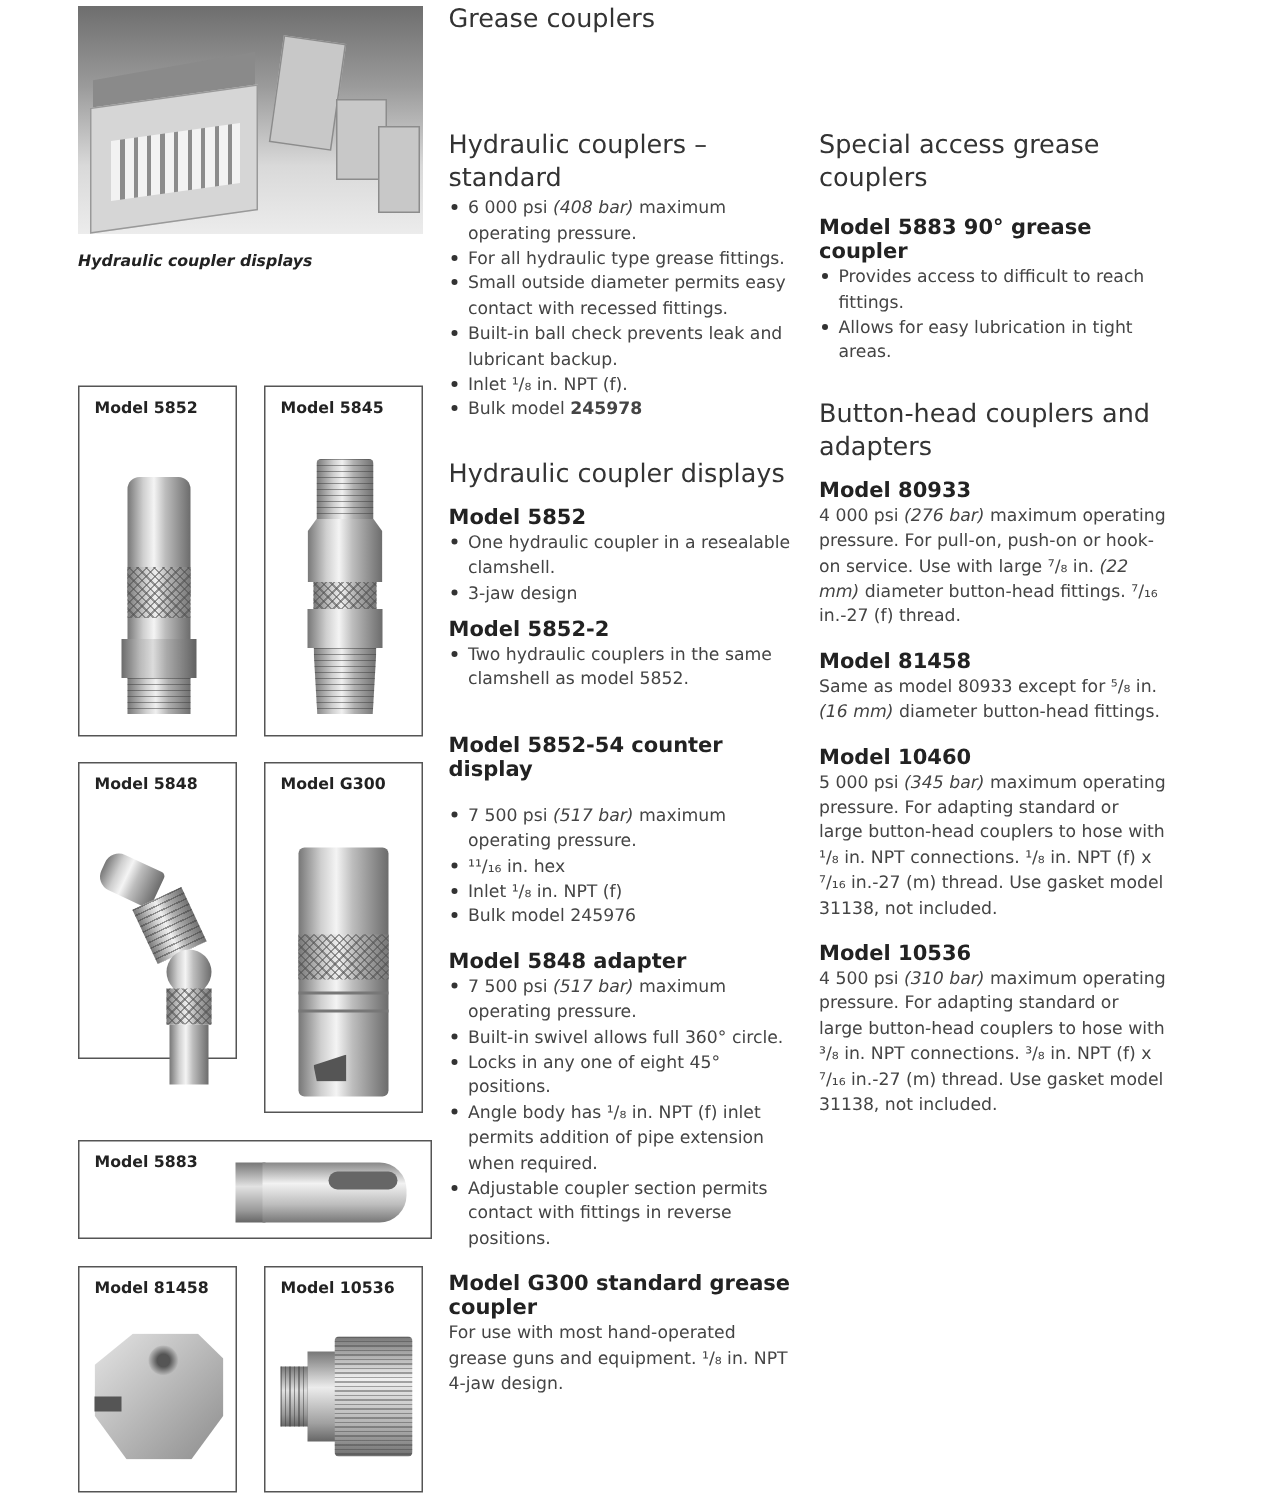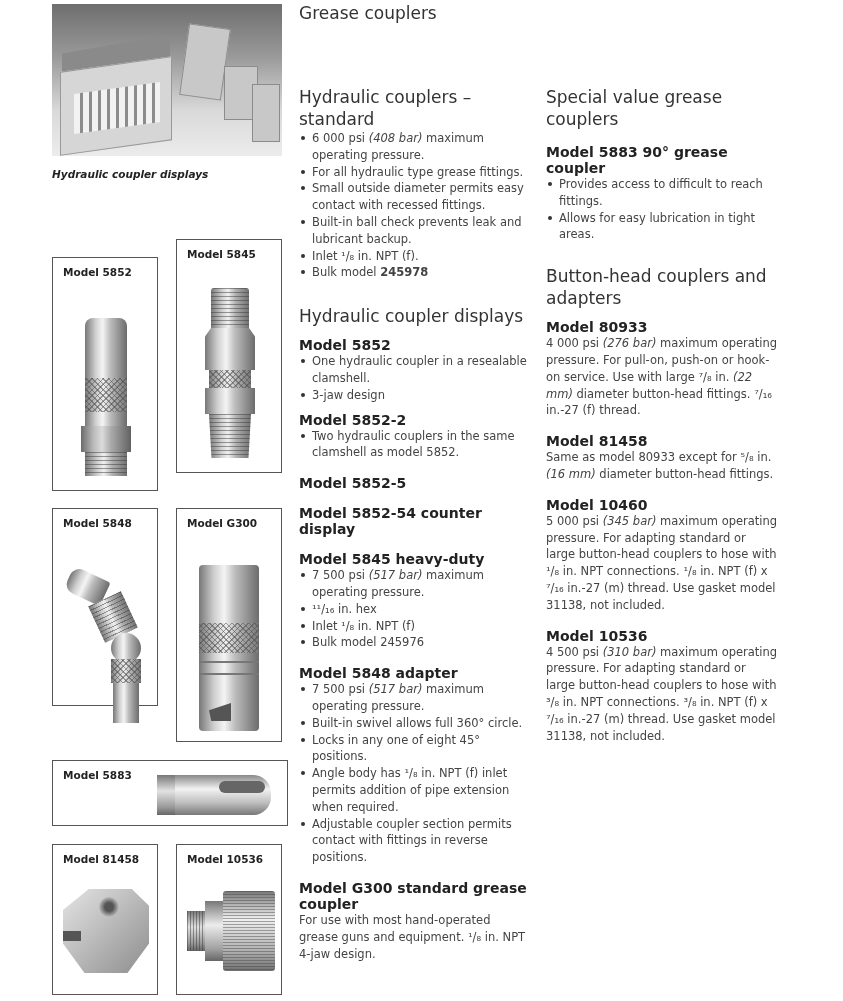--- a/index.html
+++ b/index.html
@@ -94,21 +94,21 @@
   <div class="plabel">Model 5852</div>
   <div class="art" style="left:28px;top:60px;width:50px;height:160px;">
     <div class="metal" style="position:absolute;left:4px;top:0;width:42px;height:80px;border-radius:8px 8px 0 0;"></div>
     <div class="knurl" style="position:absolute;left:4px;top:60px;width:42px;height:34px;"></div>
     <div class="metal" style="position:absolute;left:4px;top:94px;width:42px;height:14px;"></div>
     <div class="metal" style="position:absolute;left:0;top:108px;width:50px;height:26px;filter:brightness(0.9);"></div>
     <div class="thread" style="position:absolute;left:4px;top:134px;width:42px;height:24px;"></div>
   </div>
 </div>
 
-<div class="pbox" style="left:176px;top:239px;width:106px;height:234px;">
+<div class="pbox" style="left:176px;top:257px;width:106px;height:234px;">
   <div class="plabel">Model 5845</div>
   <div class="art" style="left:28px;top:48px;width:50px;height:170px;">
     <div class="thread" style="position:absolute;left:6px;top:0;width:38px;height:40px;border-radius:3px 3px 0 0;"></div>
     <div class="metal" style="position:absolute;left:0;top:40px;width:50px;height:42px;clip-path:polygon(12% 0,88% 0,100% 20%,100% 100%,0 100%,0 20%);"></div>
     <div class="knurl" style="position:absolute;left:4px;top:82px;width:42px;height:18px;"></div>
     <div class="metal" style="position:absolute;left:0;top:100px;width:50px;height:26px;"></div>
     <div class="thread" style="position:absolute;left:4px;top:126px;width:42px;height:44px;clip-path:polygon(0 0,100% 0,94% 100%,6% 100%);"></div>
   </div>
 </div>
 
@@ -182,26 +182,24 @@
   <ul class="b">
     <li>One hydraulic coupler in a resealable clamshell.</li>
     <li>3-jaw design</li>
   </ul>
   <div class="gap-s"></div>
   <div class="mh">Model 5852-2</div>
   <ul class="b">
     <li>Two hydraulic couplers in the same clamshell as model 5852.</li>
   </ul>
   <div class="gap-m"></div>
-  <div class="mh">Model 5852-5</div>
   <div class="gap-m"></div>
   <div class="mh">Model 5852-54 counter display</div>
   <div class="gap-m"></div>
 
-  <div class="mh">Model 5845 heavy-duty</div>
   <ul class="b">
     <li><span>7 500 psi </span><i>(517 bar)</i><span> maximum operating pressure.</span></li>
     <li>¹¹/₁₆ in. hex</li>
     <li>Inlet ¹/₈ in. NPT (f)</li>
     <li>Bulk model 245976</li>
   </ul>
   <div class="gap-m"></div>
 
   <div class="mh">Model 5848 adapter</div>
   <ul class="b">
@@ -211,21 +209,21 @@
     <li>Angle body has ¹/₈ in. NPT (f) inlet permits addition of pipe extension when required.</li>
     <li>Adjustable coupler section permits contact with fittings in reverse positions.</li>
   </ul>
   <div class="gap-m"></div>
 
   <div class="mh">Model G300 standard grease coupler</div>
   <div class="para">For use with most hand-operated grease guns and equipment. ¹/₈ in. NPT 4-jaw design.</div>
 </div>
 
 <div class="col" style="left:546px;top:86px;width:232px;">
-  <div class="h2" style="font-size:17px;line-height:22px;">Special value grease couplers</div>
+  <div class="h2" style="font-size:17px;line-height:22px;">Special access grease couplers</div>
   <div style="height:14px;"></div>
   <div class="mh">Model 5883 90° grease coupler</div>
   <ul class="b">
     <li>Provides access to difficult to reach fittings.</li>
     <li>Allows for easy lubrication in tight areas.</li>
   </ul>
   <div style="height:22px;"></div>
 
   <div class="h2" style="font-size:17px;line-height:22px;">Button-head couplers and adapters</div>
   <div style="height:10px;"></div>

